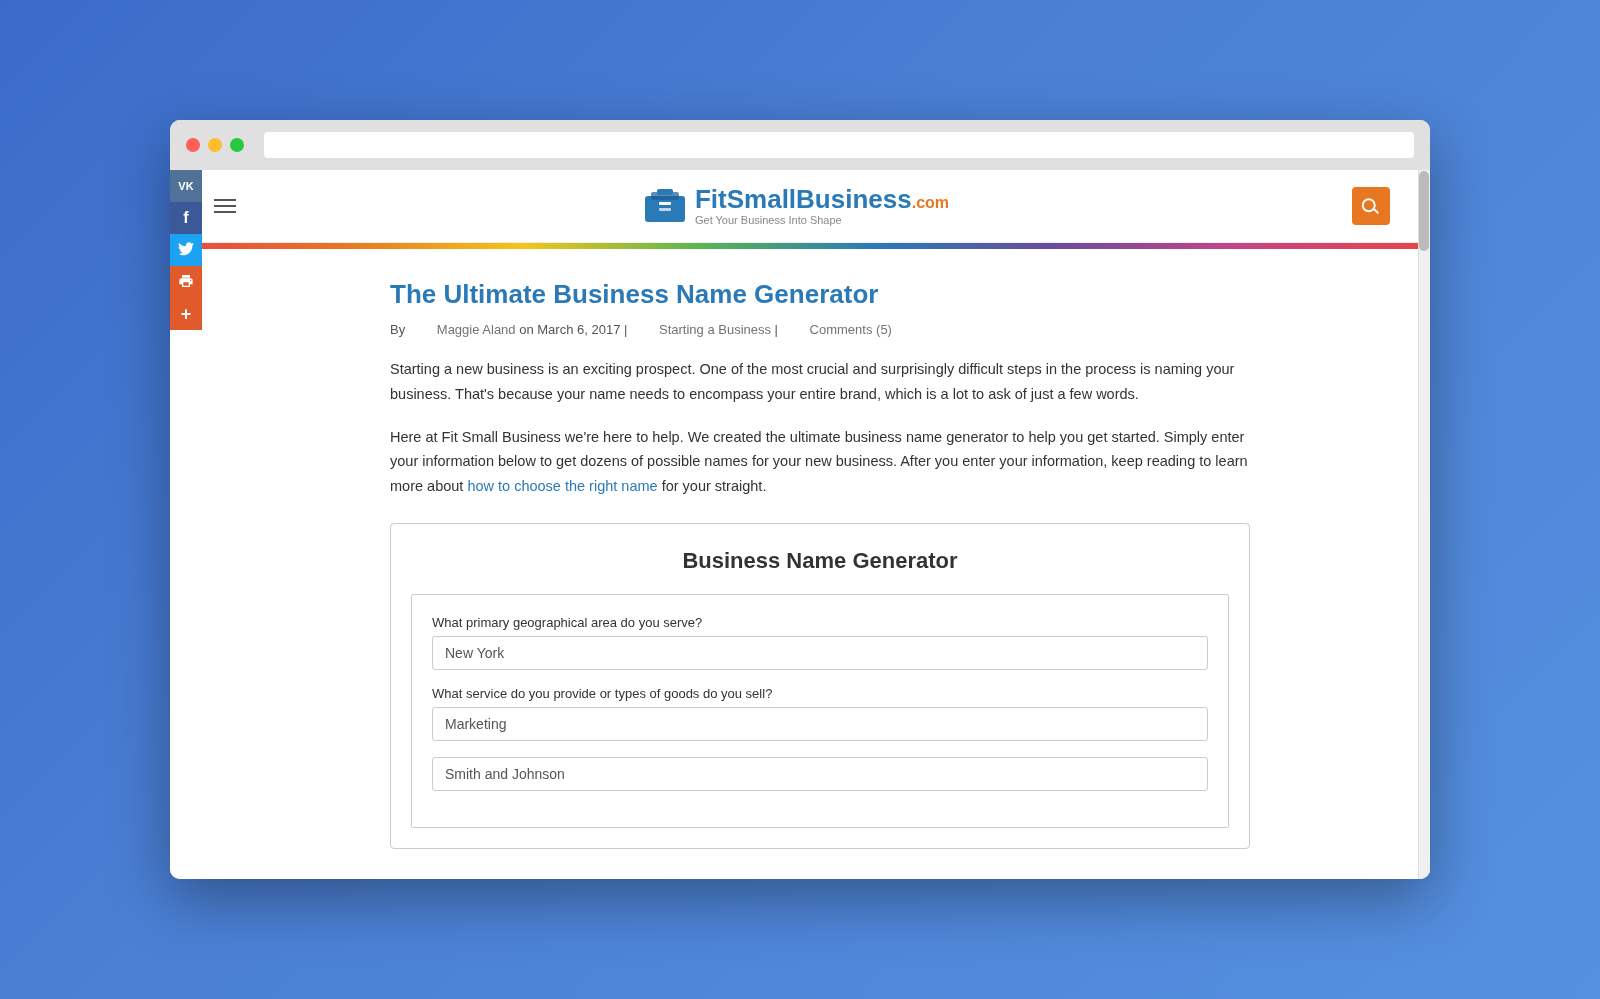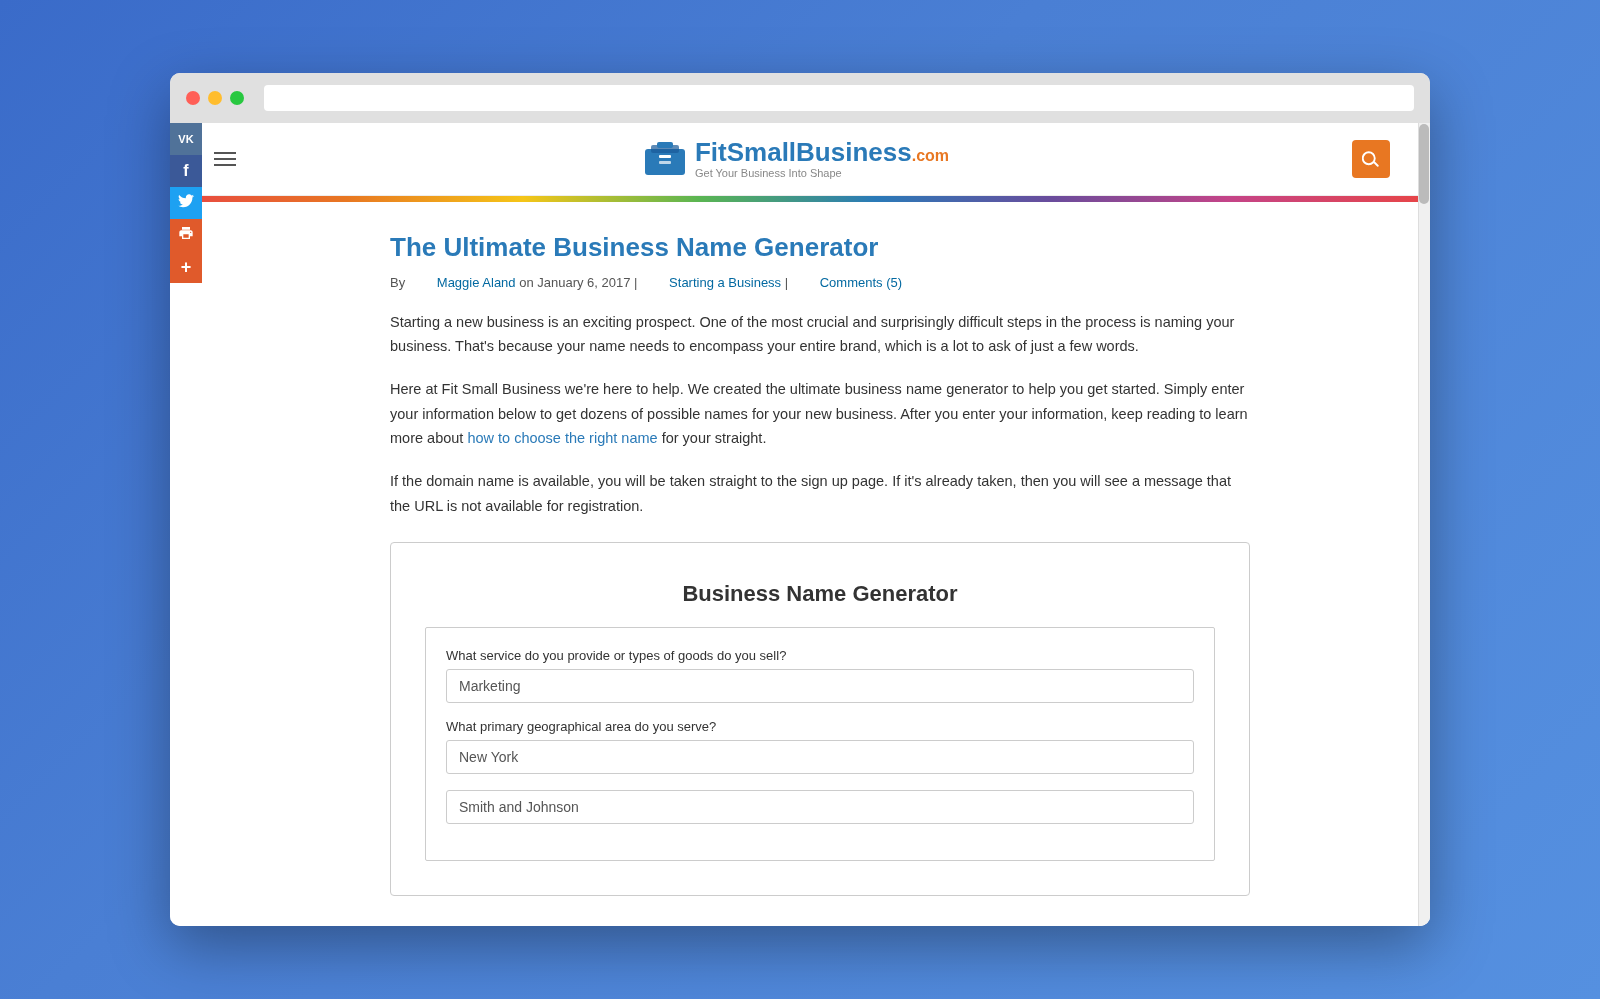--- a/index.html
+++ b/index.html
@@ -183,21 +183,21 @@
       line-height: 1.2;
     }
 
     .article-meta {
       font-size: 13px;
       color: #555;
       margin-bottom: 20px;
     }
 
     .article-meta a {
-      color: #0369a1;
+      color: #737373;
       text-decoration: none;
       padding-left: 28px;
     }
 
     .article-body p {
       font-size: 14.5px;
       line-height: 1.7;
       color: #333;
       margin-bottom: 18px;
       margin-top: 9px;
@@ -206,21 +206,21 @@
     .article-body a {
       color: #2a7ab8;
       text-decoration: none;
     }
 
     
     .generator-section {
       border: 1px solid #ccc;
       border-radius: 4px;
       margin-top: 24px;
-      padding: 14px;
+      padding: 0;
       background: white;
     }
 
     .generator-title {
       font-size: 22px;
       font-weight: 600;
       color: #333;
       text-align: center;
       padding: 24px 20px 20px;
     }
@@ -346,47 +346,46 @@
         </button>
       </div>
 
       <div class="rainbow-bar"></div>
 
       <div class="article-container">
 
         <h1 class="article-title">The Ultimate Business Name Generator</h1>
 
         <div class="article-meta">
-          <span>By </span><a href="#">Maggie Aland</a><span> on January 6, 2017 | </span><a href="#">Starting a Business</a><span> | </span><a href="#">Comments (5)</a>
+          <span>By </span><a href="#">Maggie Aland</a><span> on March 6, 2017 | </span><a href="#">Starting a Business</a><span> | </span><a href="#">Comments (5)</a>
         </div>
 
         <div class="article-body">
           <p>Starting a new business is an exciting prospect. One of the most crucial and surprisingly difficult steps in the process is naming your business. That's because your name needs to encompass your entire brand, which is a lot to ask of just a few words.</p>
           <p>
             Here at Fit Small Business we're here to help. We created the ultimate business name generator to help you get started. Simply enter your information below to get dozens of possible names for your new business. After you enter your information, keep reading to learn more about <a href="#">how to choose the right name</a><span> for your straight.</span>
           </p>
-          <p>If the domain name is available, you will be taken straight to the sign up page. If it's already taken, then you will see a message that the URL is not available for registration.</p>
         </div>
 
         <div class="generator-section">
           <h2 class="generator-title">Business Name Generator</h2>
 
           <div class="generator-form">
+
+            <div class="form-group">
+              <label class="form-label">What primary geographical area do you serve?</label>
+              <input type="text" class="form-input" value="New York" style="">
+            </div>
 
             <div class="form-group">
               <label class="form-label">What service do you provide or types of goods do you sell?</label>
               <input type="text" class="form-input" value="Marketing" style="">
             </div>
 
             <div class="form-group">
-              <label class="form-label">What primary geographical area do you serve?</label>
-              <input type="text" class="form-input" value="New York" style="">
-            </div>
-
-            <div class="form-group">
               <input type="text" class="form-input" value="Smith and Johnson" style="">
             </div>
 
           </div>
         </div>
 
       </div>
     </div>
 
     <div class="scrollbar-track">

